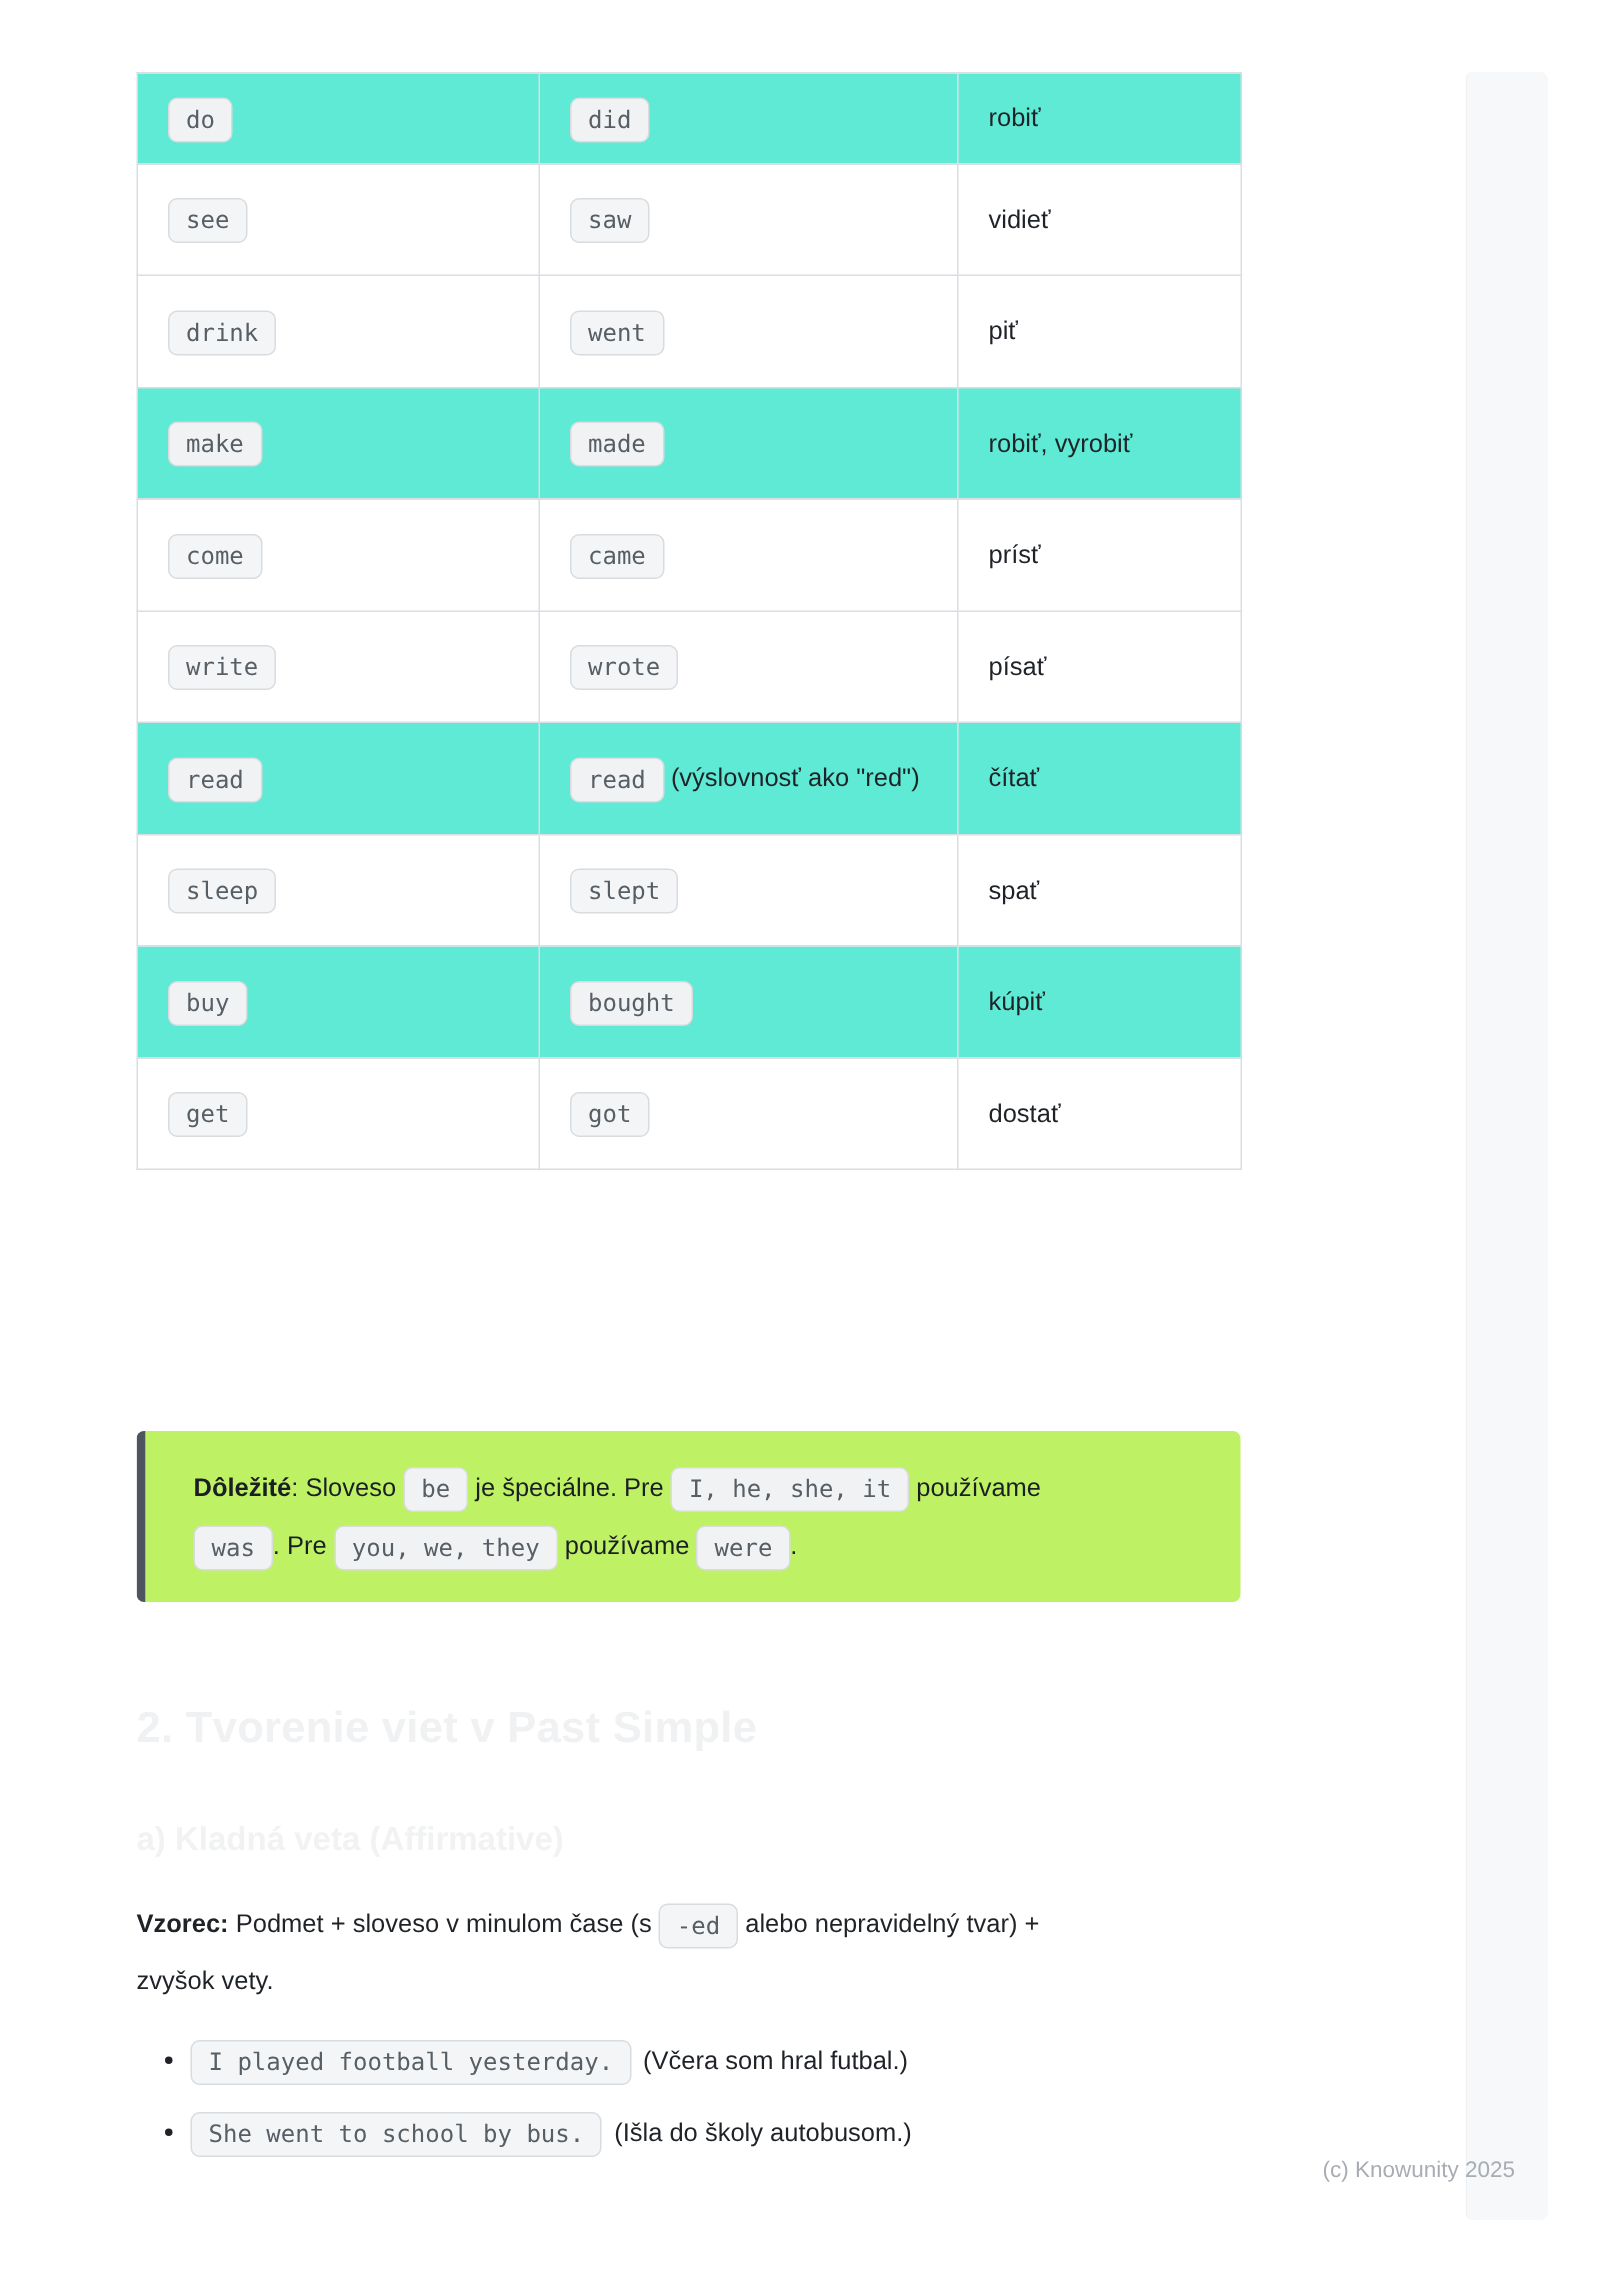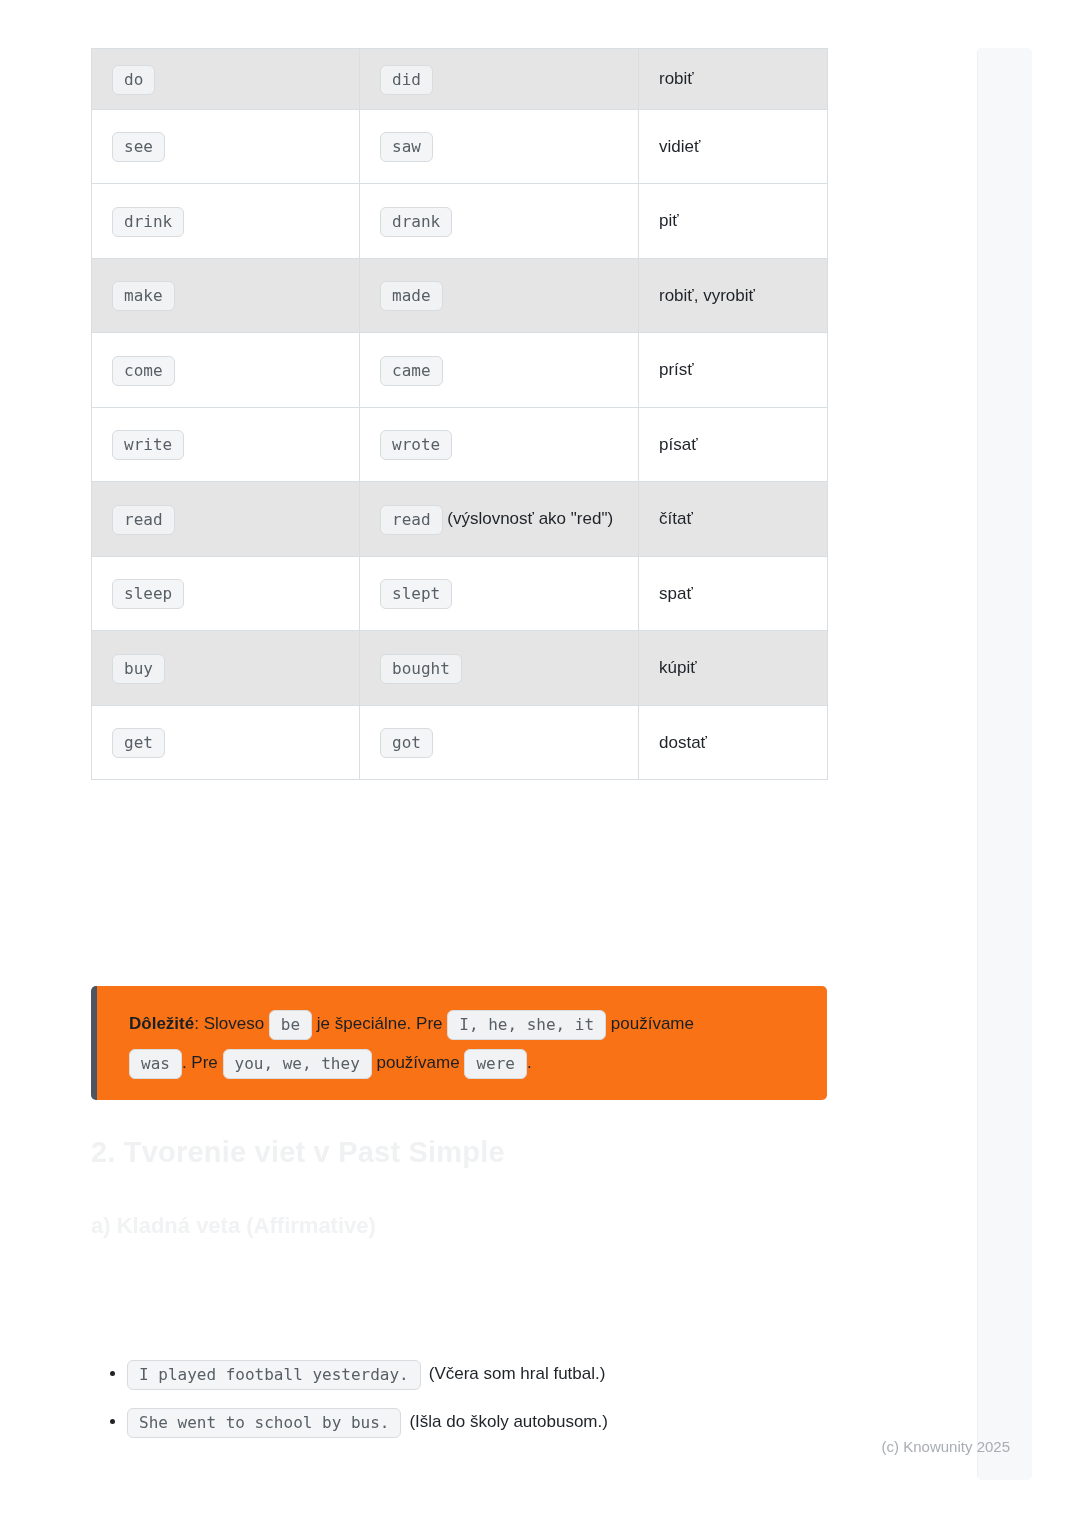--- a/index.html
+++ b/index.html
@@ -14,34 +14,34 @@
   .content { position:absolute; left:91px; top:48px; width:736px; }
 
   
   table.verbs { width:736px; border-collapse:collapse; table-layout:fixed;
     border:1px solid #d9dee3; }
   table.verbs col.c1 { width:268px; }
   table.verbs col.c2 { width:279px; }
   table.verbs col.c3 { width:189px; }
   table.verbs td { border:1px solid #d9dee3; padding:21px 20px; vertical-align:middle;
     font-size:17px; line-height:31px; }
-  table.verbs tr.alt { background:#e5e5e5; }
+  table.verbs tr.alt { background:#5eead4; }
   table.verbs tr:first-child td { padding-top:14px; padding-bottom:14px; }
   td.sk { color:#1f2328; }
 
   
   .code { font-family:"DejaVu Sans Mono", monospace; font-size:16px; color:#575f66;
     background:#f4f5f6; border:1px solid #d8dcdf; border-radius:6px;
     padding:4px 11px; white-space:nowrap; display:inline-block; line-height:20px;
     vertical-align:middle; }
   tr.alt .code, .note .code { background:#f1f2f4; }
 
   
-  .note { position:absolute; left:0; top:938px; width:736px;
-    background:#f97316; border-left:6px solid #4c5560; border-radius:5px;
+  .note { position:absolute; left:0; top:906px; width:736px;
+    background:#bef264; border-left:6px solid #4c5560; border-radius:5px;
     padding:18px 32px; font-size:17px; line-height:39px; color:#1b1f24; }
   .note b { font-weight:bold; }
 
   
   .h2-faded { position:absolute; left:0; top:1088px; font-size:29px; font-weight:bold;
     color:#f0f1f2; letter-spacing:0.2px; }
   .h3-faded { position:absolute; left:0; top:1165px; font-size:22px; font-weight:bold;
     color:#f1f2f3; }
 
   
@@ -79,21 +79,21 @@
             <td><span class="code">did</span></td>
             <td class="sk">robiť</td>
           </tr>
           <tr>
             <td><span class="code">see</span></td>
             <td><span class="code">saw</span></td>
             <td class="sk">vidieť</td>
           </tr>
           <tr>
             <td><span class="code">drink</span></td>
-            <td><span class="code">drank</span></td>
+            <td><span class="code">went</span></td>
             <td class="sk">piť</td>
           </tr>
           <tr class="alt">
             <td><span class="code">make</span></td>
             <td><span class="code">made</span></td>
             <td class="sk">robiť, vyrobiť</td>
           </tr>
           <tr>
             <td><span class="code">come</span></td>
             <td><span class="code">came</span></td>
@@ -128,20 +128,24 @@
     </table>
 
     <div class="note">
       <span><b>Dôležité</b></span><span>: Sloveso </span><span class="code">be</span><span> je špeciálne. Pre </span><span class="code">I, he, she, it</span><span> používame</span><br>
       <span class="code">was</span><span>. Pre </span><span class="code">you, we, they</span><span> používame </span><span class="code">were</span><span>.</span>
     </div>
 
     <div class="h2-faded">2. Tvorenie viet v Past Simple</div>
     <div class="h3-faded">a) Kladná veta (Affirmative)</div>
 
+    <div class="formula">
+      <span><b>Vzorec:</b></span><span> Podmet + sloveso v minulom čase (s </span><span class="code">-ed</span><span> alebo nepravidelný tvar) +</span><br>
+      <span>zvyšok vety.</span>
+    </div>
 
     <ul class="examples">
         <li><span class="code">I played football yesterday.</span><span>(Včera som hral futbal.)</span></li>
         <li><span class="code">She went to school by bus.</span><span>(Išla do školy autobusom.)</span></li>
       </ul>
 
   </div>
 
   <div class="watermark">(c) Knowunity 2025</div>
 

